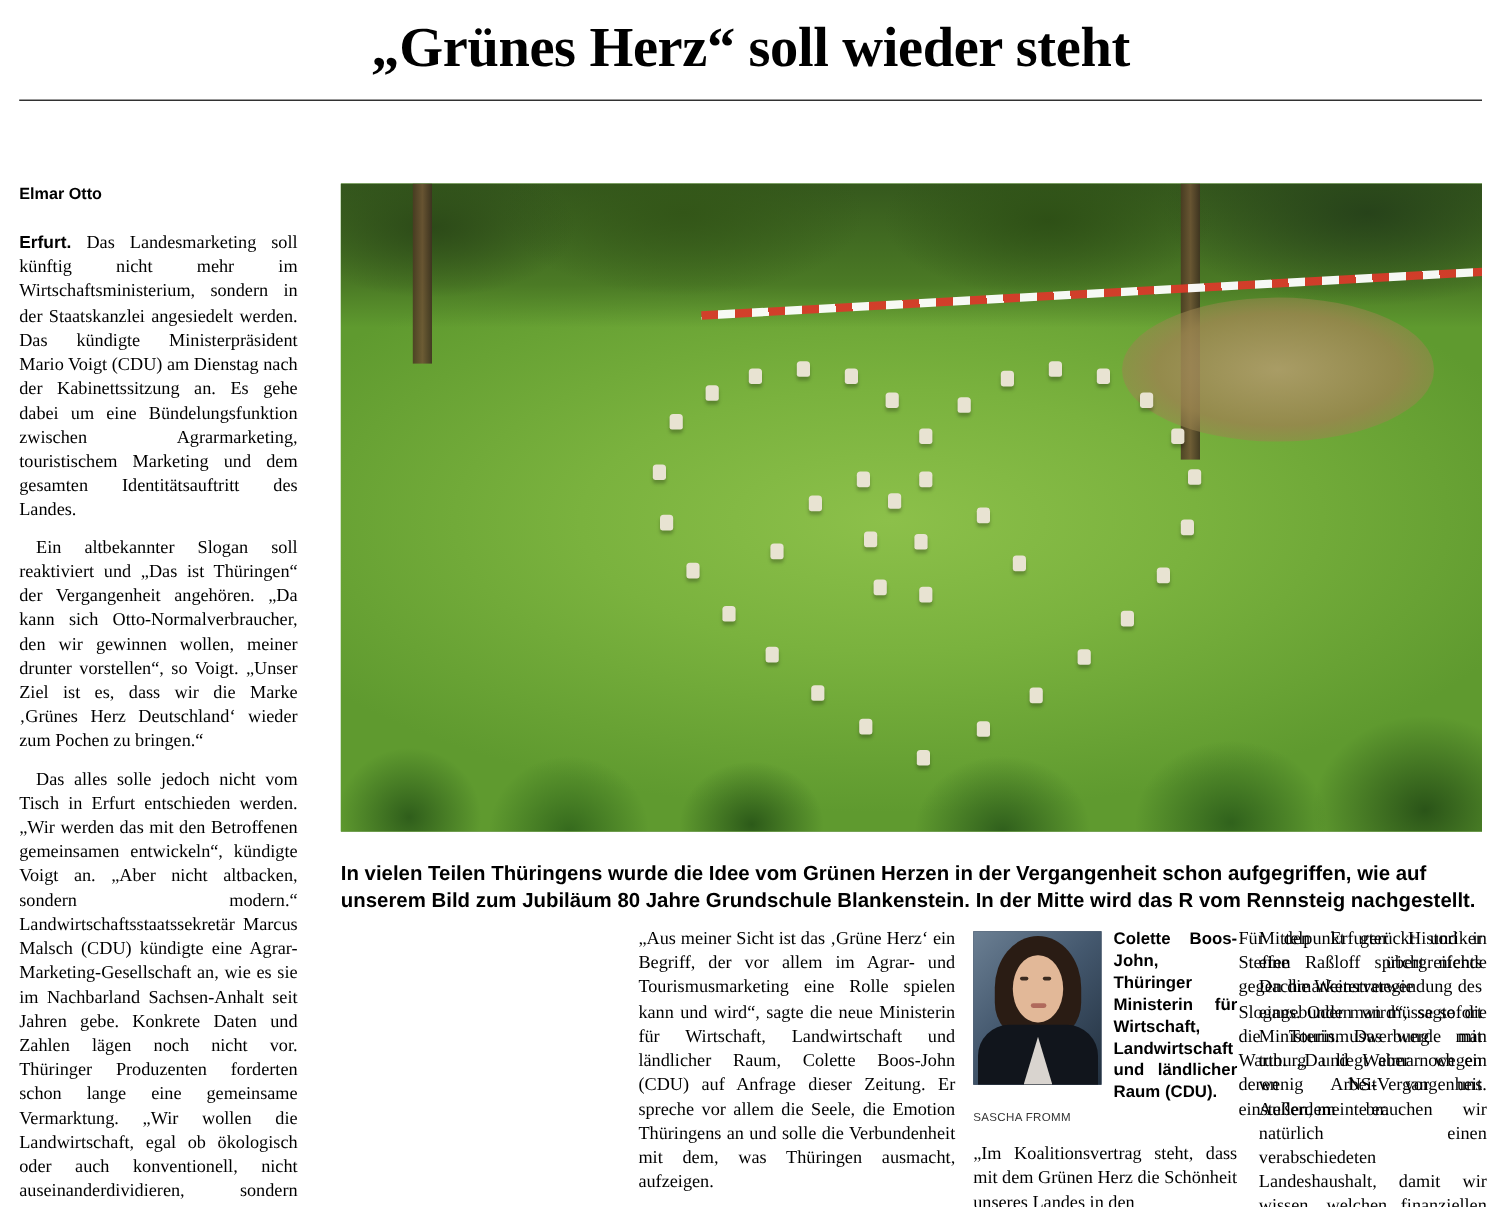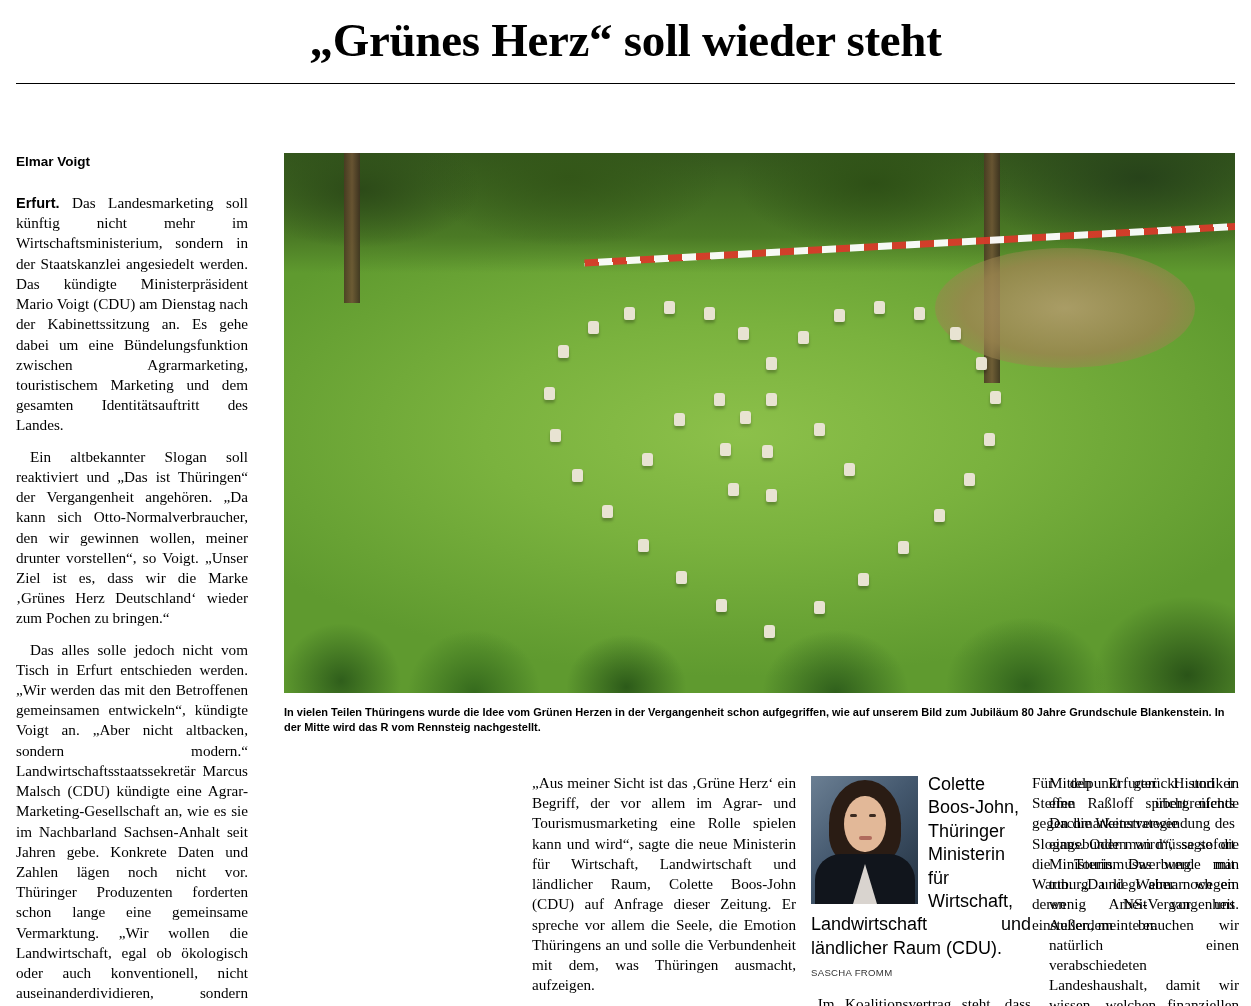--- a/index.html
+++ b/index.html
@@ -164,23 +164,23 @@
   .kid {
     position: absolute;
     width: 11px; height: 13px;
     border-radius: 3px 3px 2px 2px;
     background: #e8e3d2;
     box-shadow: 0 3px 3px rgba(0,0,0,.25);
   }
   .caption {
     font-family: "Liberation Sans", sans-serif;
     font-weight: bold;
-    font-size: 11px;
+    font-size: 17px;
     line-height: 1.35;
-    margin-top: 12px;
+    margin-top: 24px;
     width: 951px;
   }
   .credit {
     font-family: "Liberation Sans", sans-serif;
     font-size: 9.6px;
     letter-spacing: .3px;
     text-align: right;
     margin-top: 6px;
     color: #333;
   }
@@ -256,22 +256,22 @@
     border-radius: 26px 26px 0 0;
   }
   .portrait .collar {
     position: absolute;
     left: 42px; bottom: 0; width: 24px; height: 40px;
     background: #d9d4cf;
     clip-path: polygon(50% 0, 100% 100%, 0 100%);
   }
   .portrait-caption {
     font-family: "Liberation Sans", sans-serif;
-    font-weight: normal;
-    font-size: 18px;
+    font-weight: bold;
+    font-size: 14px;
     line-height: 1.3;
   }
   .portrait-credit {
     font-family: "Liberation Sans", sans-serif;
     font-size: 9.6px;
     letter-spacing: .3px;
     margin-top: 7px;
     color: #333;
   }
 </style>
@@ -279,21 +279,21 @@
 <body>
 
 <div class="page">
 
   <h1 class="headline">„Grünes Herz“ soll wieder steht</h1>
   <div class="rule-top"></div>
 
   <div class="body-area">
 
     <div class="col" id="col1">
-      <div class="byline">Elmar Voigt</div>
+      <div class="byline">Elmar Otto</div>
       <p><span class="dateline">Erfurt.</span><span> Das Landesmarketing soll künftig nicht mehr im Wirtschaftsministerium, sondern in der Staatskanzlei angesiedelt werden. Das kündigte Ministerpräsident Mario Voigt (CDU) am Dienstag nach der Kabinettssitzung an. Es gehe dabei um eine Bündelungsfunktion zwischen Agrarmarketing, touristischem Marketing und dem gesamten Identitätsauftritt des Landes.</span></p>
       <p>Ein altbekannter Slogan soll reaktiviert und „Das ist Thüringen“ der Vergangenheit angehören. „Da kann sich Otto-Normalverbraucher, den wir gewinnen wollen, meiner drunter vorstellen“, so Voigt. „Unser Ziel ist es, dass wir die Marke ‚Grünes Herz Deutschland‘ wieder zum Pochen zu bringen.“</p>
       <p>Das alles solle jedoch nicht vom Tisch in Erfurt entschieden werden. „Wir werden das mit den Betroffenen gemeinsamen entwickeln“, kündigte Voigt an. „Aber nicht altbacken, sondern modern.“ Landwirtschaftsstaatssekretär Marcus Malsch (CDU) kündigte eine Agrar-Marketing-Gesellschaft an, wie es sie im Nachbarland Sachsen-Anhalt seit Jahren gebe. Konkrete Daten und Zahlen lägen noch nicht vor. Thüringer Produzenten forderten schon lange eine gemeinsame Vermarktung. „Wir wollen die Landwirtschaft, egal ob ökologisch oder auch konventionell, nicht auseinanderdividieren, sondern gemeinsam bestärkt nach außen tragen“, betonte Malsch. Auch dazu diene, die am Freitag beginnende Grüne Woche, eine internationale Messe der Agrar- und Ernährungswirtschaft.</p>
     </div>
 
     <div class="photo-block">
       <div class="photo">
         <div class="grass"></div>
         <div class="trees-top"></div>
         <div class="trunk" style="left:700px;"></div>

